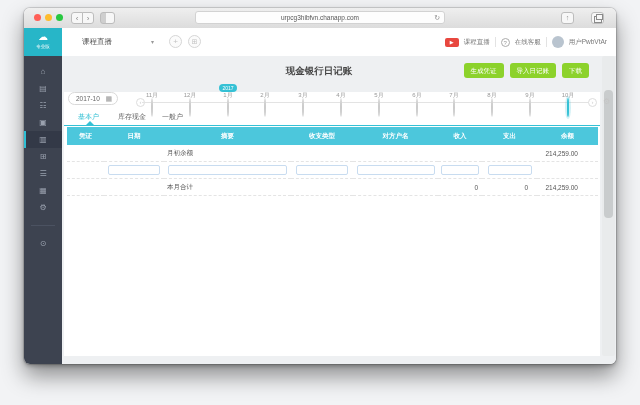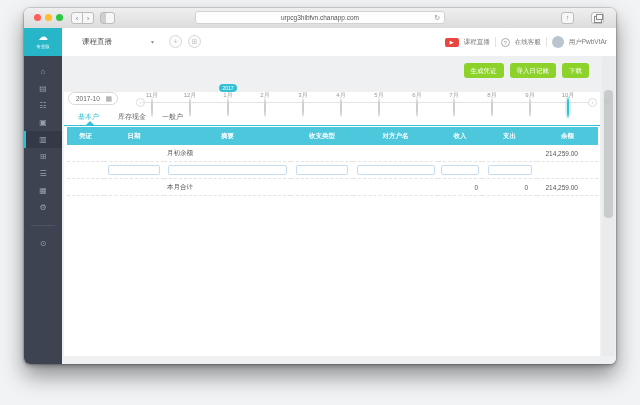--- a/index.html
+++ b/index.html
@@ -161,20 +161,21 @@
           <span>⚙</span>
         </div>
       <div class="sb-sep"></div>
       <div class="sb-item">
           <span>⊙</span>
         </div>
     </div>
   </div>
 
   <div class="content">
+    <div class="page-title">现金银行日记账</div>
     <div class="actions">
       <button class="gbtn">生成凭证</button>
       <button class="gbtn">导入日记账</button>
       <button class="gbtn">下载</button>
     </div>
 
     <div class="scrollstrip">
       <div class="scrollthumb"></div>
     </div>
 

